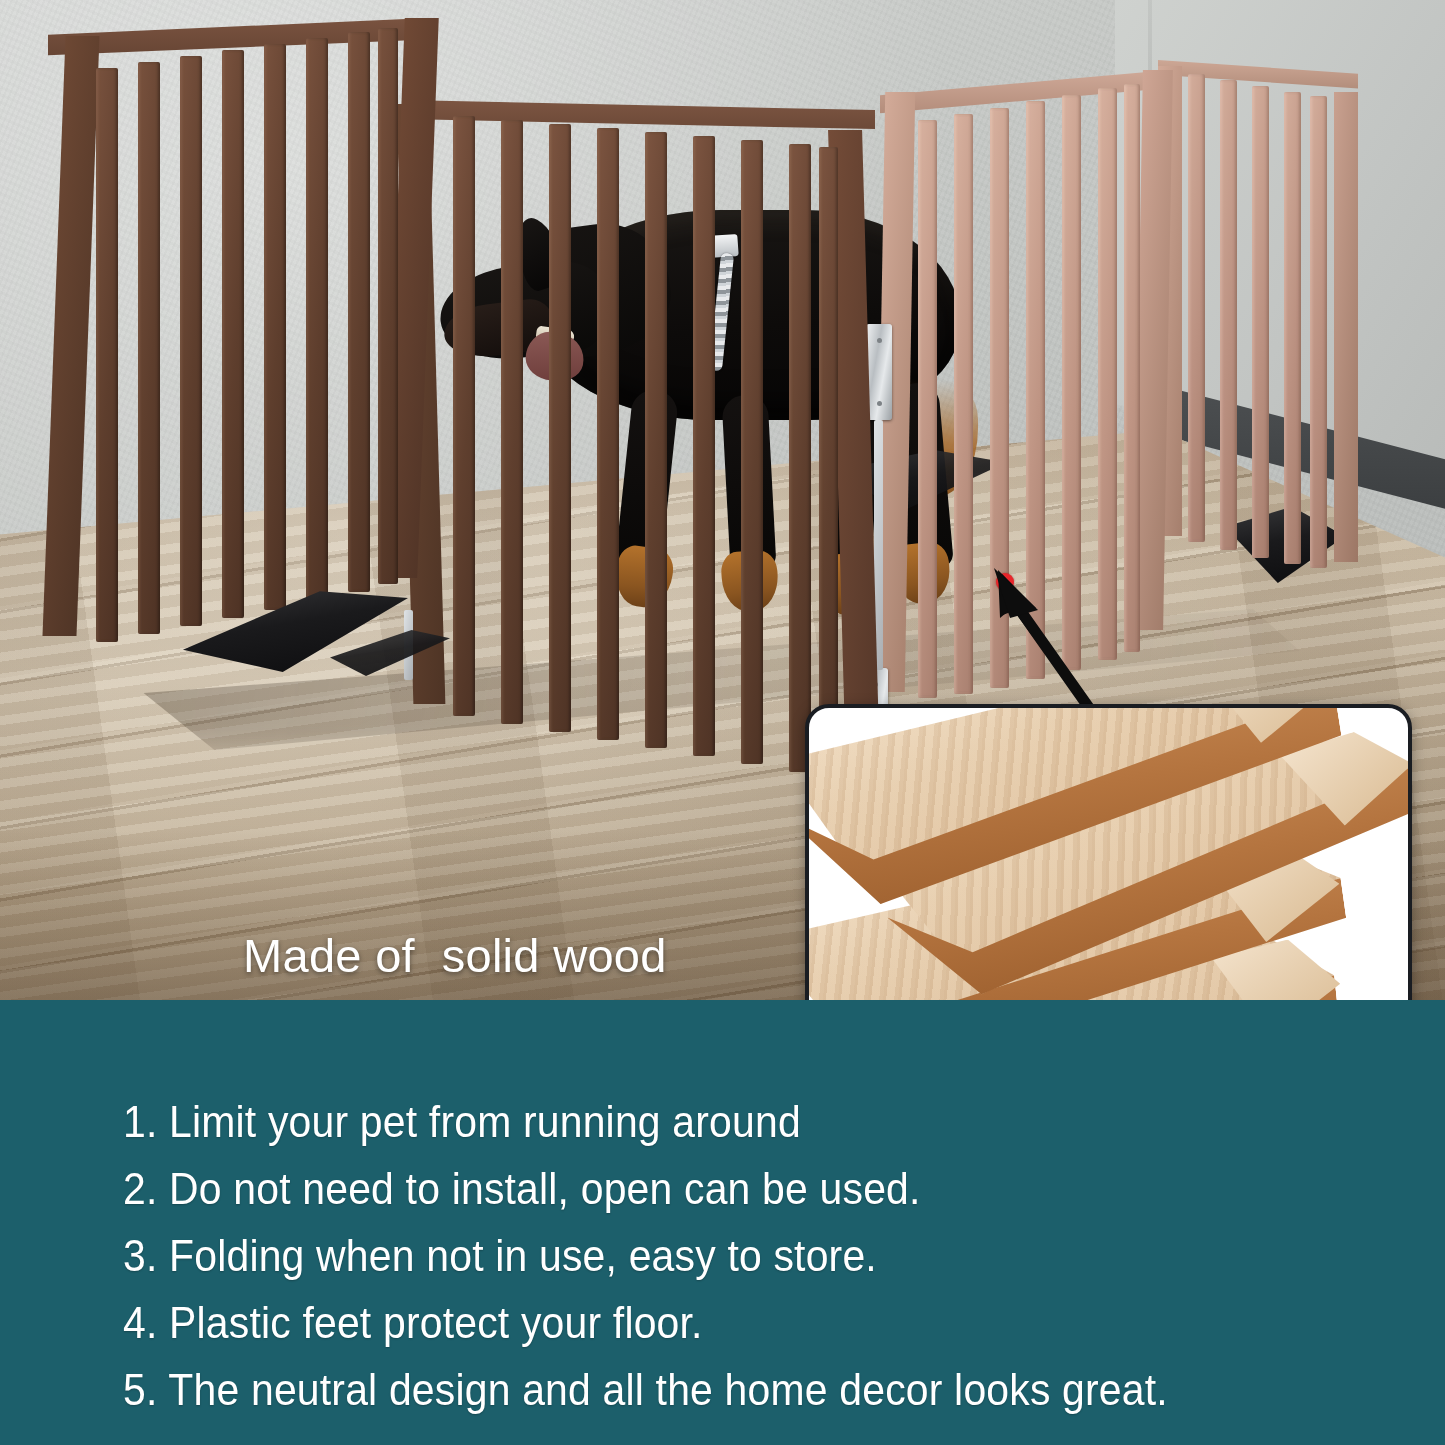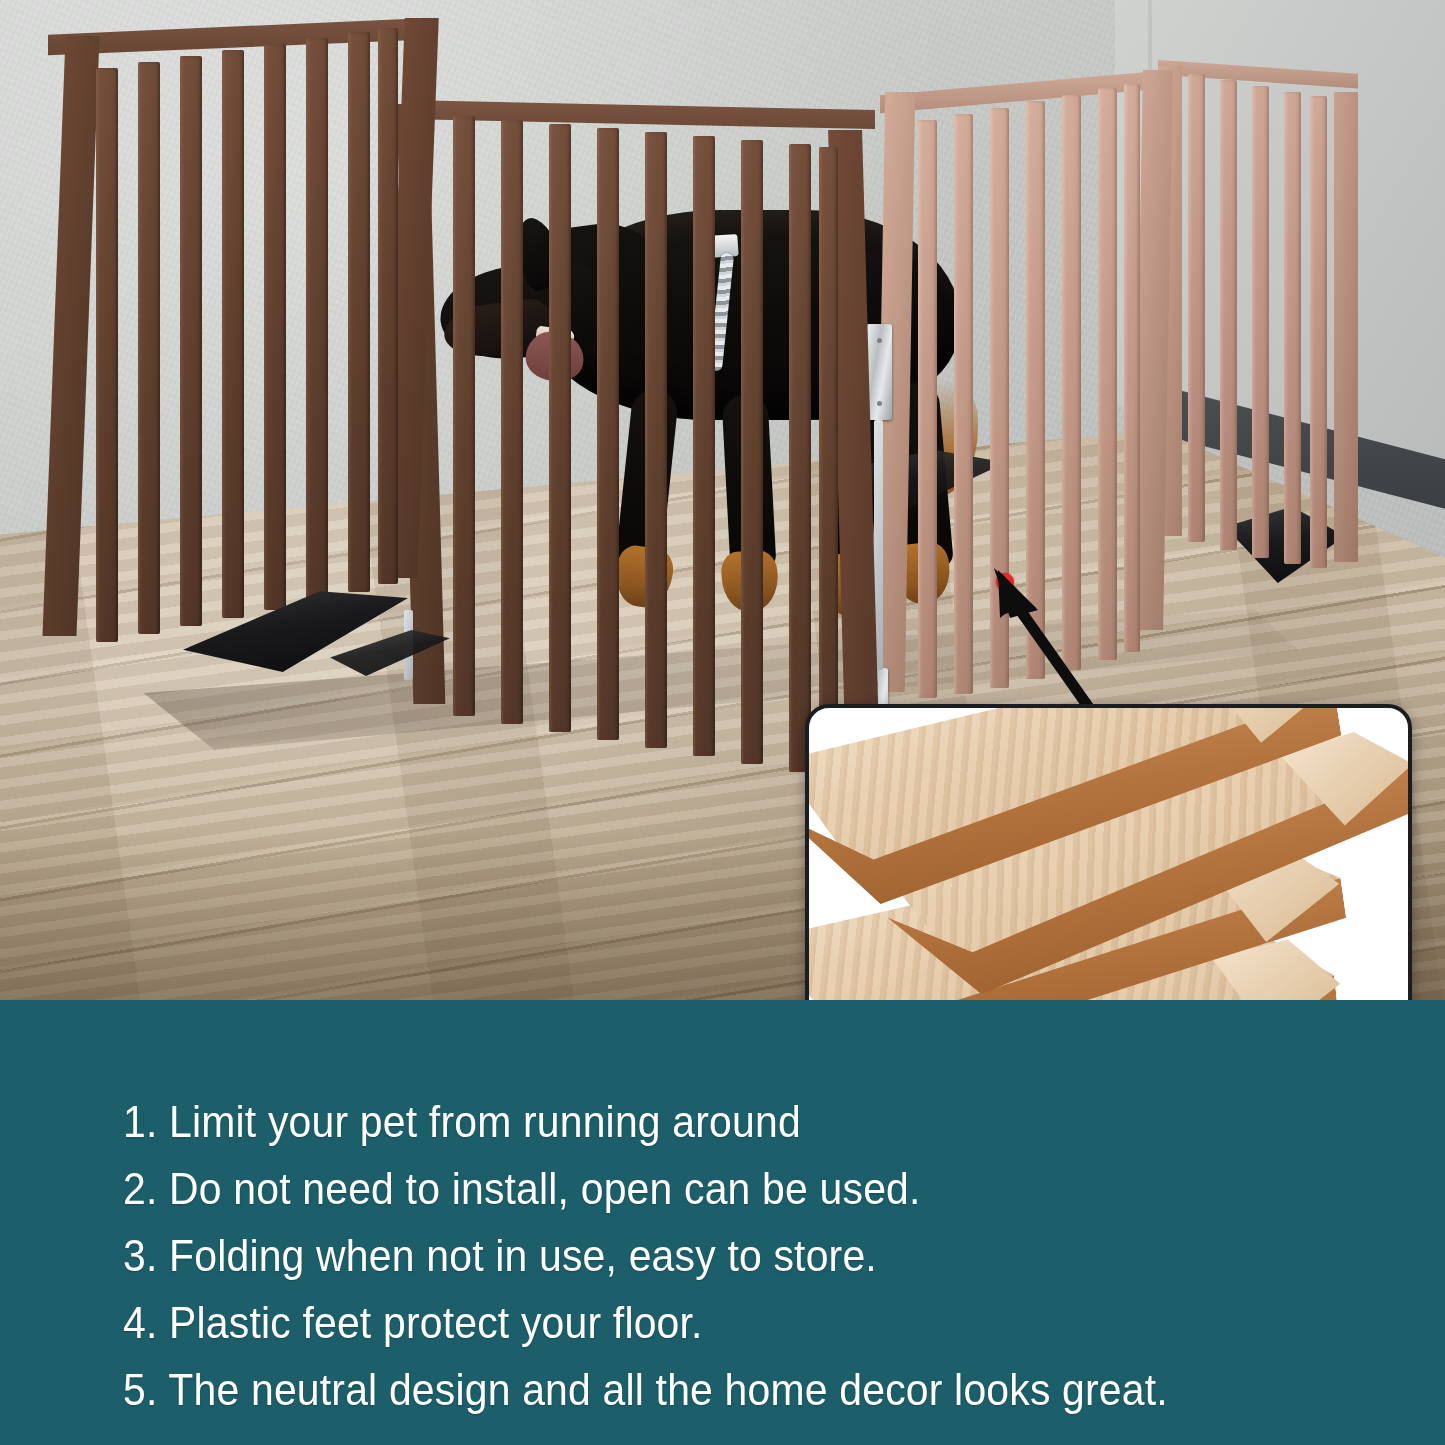--- a/index.html
+++ b/index.html
@@ -483,20 +483,21 @@
     </div>
 
     <div class="red-dot"></div>
     <svg class="arrow-svg" viewBox="0 0 120 160">
       <path d="M114 152 L40 52 L56 48 L18 10 L20 58 L32 48 L106 150 Z" fill="#0d0d0d"></path>
       <path d="M22 14 L52 46 L36 50 L20 56 Z" fill="#0d0d0d"></path>
       <line x1="26" y1="30" x2="112" y2="152" stroke="#0d0d0d" stroke-width="11" stroke-linecap="round"></line>
       <path d="M14 8 L58 50 L30 58 Z" fill="#0d0d0d"></path>
     </svg>
 
+    <div class="caption">Made of  solid wood</div>
   </div>
 
   <div class="inset">
 
     <div class="board" style="left:-30px; top:232px; width:560px; height:190px; transform:rotate(-6deg);">
       <div class="face" style="clip-path:polygon(0 22%,84% 0,100% 34%,16% 100%); "></div>
       <div class="edge" style="left:0; top:0; width:560px; height:190px; clip-path:polygon(0 52%,16% 100%,100% 56%,100% 34%,16% 78%);"></div>
       <div class="end" style="left:440px; top:24px; width:125px; height:130px; clip-path:polygon(0 8%,62% 0,100% 38%,40% 74%);"></div>
     </div>
 

